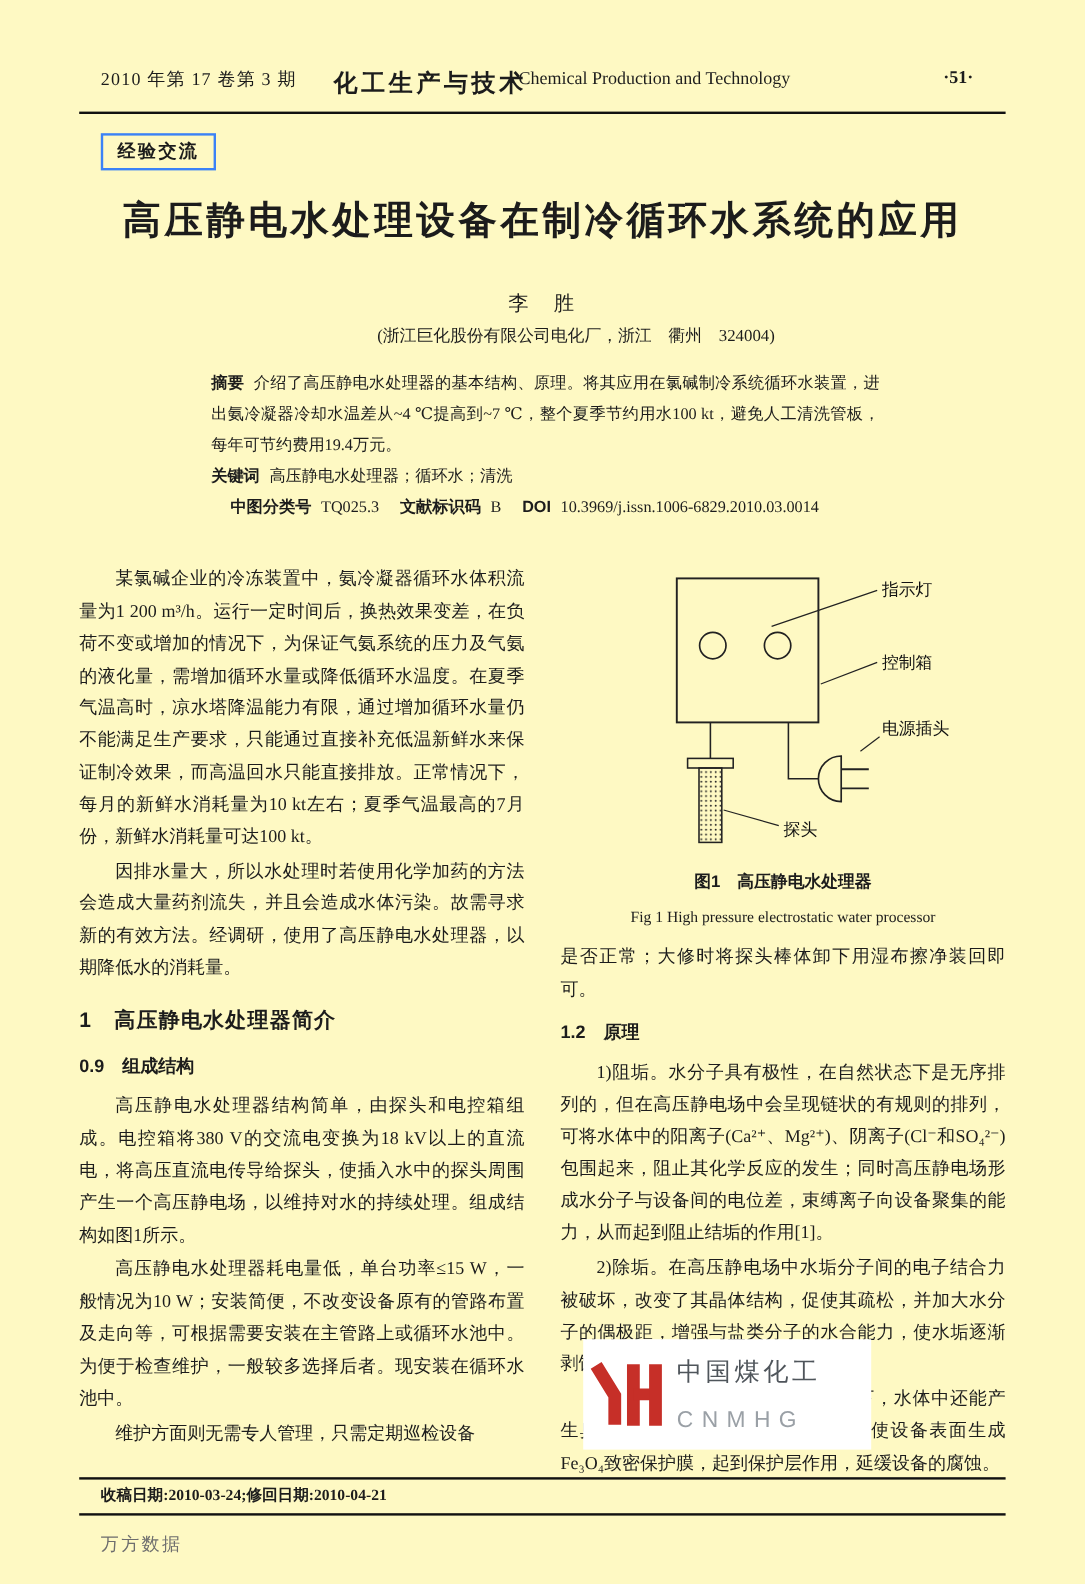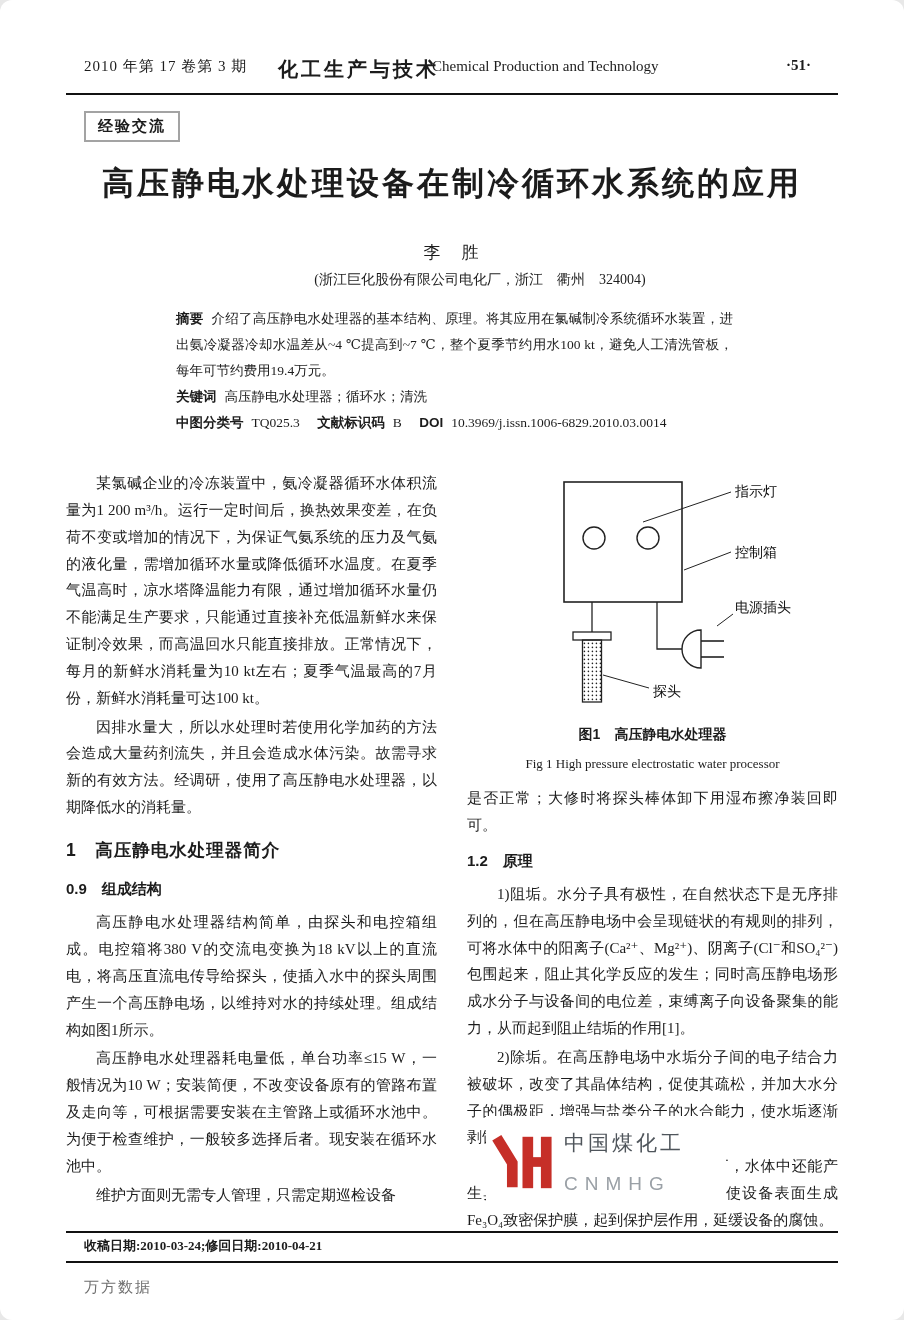--- a/index.html
+++ b/index.html
@@ -1,48 +1,47 @@
 <!DOCTYPE html>
 <html><head>
 <meta charset="utf-8">
 <style>
   html,body{margin:0;padding:0;background:#e8e8e8;}
   .page{
     position:relative;width:904px;height:1320px;margin:0 auto;
-    background:#ffffff;color:#1c1c1c;overflow:hidden;
+    background:#fef9c3;color:#1c1c1c;overflow:hidden;
     font-family:"Liberation Serif","DejaVu Serif",serif;
-    border-radius:12px;
   }
   
   .journal-header{position:absolute;top:57px;left:66px;width:772px;font-size:15px;}
   .journal-header .issue{position:absolute;left:18px;top:0;letter-spacing:1px;}
   .journal-header .jcn{position:absolute;left:212px;top:-1px;font-weight:bold;letter-spacing:3px;font-size:20px;}
   .journal-header .jen{position:absolute;left:366px;top:1px;font-size:15px;}
   .journal-header .pgno{position:absolute;left:720px;top:0;font-weight:bold;}
   .header-rule{position:absolute;top:93px;left:66px;width:772px;height:2px;background:#111;}
   
   .column-badge{
-    position:absolute;left:84px;top:111px;border:2px solid #a3a3a3;
+    position:absolute;left:84px;top:111px;border:2px solid #3b82f6;
     padding:4px 12px;font-size:15px;font-weight:bold;
     font-family:"Liberation Sans","DejaVu Sans",sans-serif;letter-spacing:2px;
   }
   
   .title{
     position:absolute;top:162px;left:0;width:100%;margin:0;text-align:center;
     font-size:32px;font-weight:bold;letter-spacing:3px;
     font-family:"Liberation Sans","DejaVu Sans",sans-serif;
   }
   .author{position:absolute;top:241px;left:0;width:100%;text-align:center;font-size:17px;letter-spacing:2px;}
   .affiliation{position:absolute;top:271px;left:0;width:100%;text-align:center;font-size:14px;margin-left:28px;}
   
   .abstract{position:absolute;left:176px;top:306px;width:557px;font-size:13.5px;line-height:1.92;text-align:justify;}
   .abstract p{margin:0;}
   .abs-label{font-family:"Liberation Sans","DejaVu Sans",sans-serif;font-weight:bold;margin-right:8px;}
   .abs-meta .abs-label{margin-left:14px;}
-  .abs-meta .abs-label:first-child{margin-left:0;}
+  .abs-meta .abs-label:first-child{margin-left:16px;}
   
   .body-columns{position:absolute;top:470px;left:66px;width:772px;display:flex;gap:30px;}
   .col{width:371px;font-size:15px;line-height:1.79;text-align:justify;}
   .para{margin:0 0 2px 0;}
   .indent{text-indent:2em;}
   .sec1{
     margin:14px 0 10px 0;font-size:17.5px;font-weight:bold;letter-spacing:1px;
     font-family:"Liberation Sans","DejaVu Sans",sans-serif;
   }
   .sec2{

